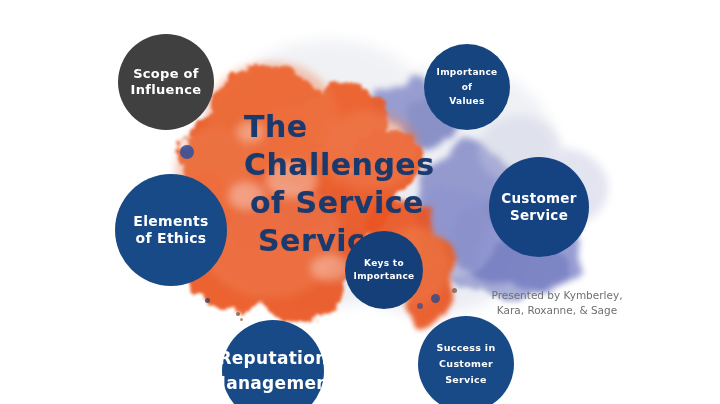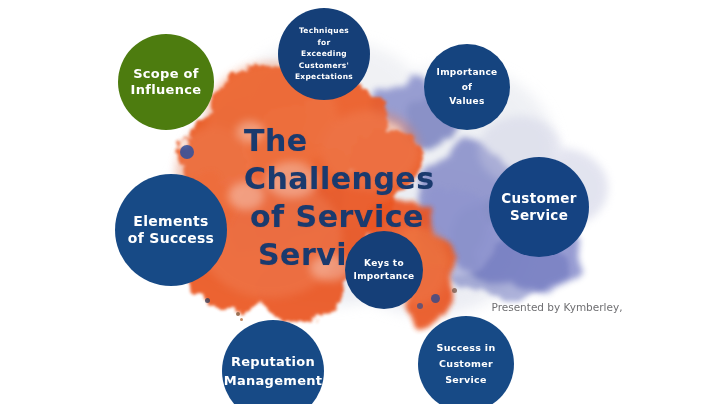--- a/index.html
+++ b/index.html
@@ -35,21 +35,21 @@
     color: #1a3a6e;
     font-family: "DejaVu Sans", sans-serif;
     font-weight: bold;
     font-size: 30px;
     line-height: 38px;
     letter-spacing: 0.5px;
     text-align: left;
     z-index: 5;
     text-shadow: 0 0 1px rgba(26,58,110,0.35);
   }
-  .title .ln1 { display:block; padding-left: 8px; margin-top: 14px; }
+  .title .ln1 { display:block; padding-left: 8px; }
   .title .ln2 { display:block; padding-left: 14px; }
   .title .ln3 { display:block; padding-left: 22px; }
 
   
   .bubble {
     position: absolute;
     border-radius: 50%;
     background: #154a86;
     color: #ffffff;
     display: flex;
@@ -63,49 +63,49 @@
     display: block;
     font-family: "DejaVu Sans", sans-serif;
     font-weight: bold;
     line-height: 1.25;
     letter-spacing: 0.3px;
     white-space: pre-line;
     padding: 0 6px;
   }
 
   
-  #b-scope      { left:118px; top:34px;  width:96px;  height:96px;  background:#4d7c0f; }
+  #b-scope      { left:118px; top:34px;  width:96px;  height:96px;  background:#404040; }
   #b-scope .lbl      { font-size: 13px; }
 
   #b-techniques { left:278px; top:8px;   width:92px;  height:92px;  background:#153f78; }
   #b-techniques .lbl { font-size: 7.5px; line-height: 1.55; }
 
   #b-values     { left:424px; top:44px;  width:86px;  height:86px;  background:#15447f; }
   #b-values .lbl     { font-size: 9px; line-height: 1.6; }
 
   #b-custserv   { left:489px; top:157px; width:100px; height:100px; background:#154382; }
   #b-custserv .lbl   { font-size: 13.5px; }
 
   #b-elements   { left:115px; top:174px; width:112px; height:112px; background:#174a86; }
   #b-elements .lbl   { font-size: 14px; }
 
   #b-keys       { left:345px; top:231px; width:78px;  height:78px;  background:#153f78; }
   #b-keys .lbl       { font-size: 9px; line-height: 1.5; }
 
   #b-reputation { left:222px; top:320px; width:102px; height:102px; background:#174a86; }
-  #b-reputation .lbl { font-size: 13px; line-height: 1.5; }
+  #b-reputation .lbl { font-size: 17px; line-height: 1.5; }
 
   #b-ethics     { left:418px; top:316px; width:96px;  height:96px;  background:#174a86; }
   #b-ethics .lbl     { font-size: 9.5px; line-height: 1.65; }
 
   
   .credits {
     position: absolute;
     left: 482px;
-    top: 300px;
+    top: 288px;
     width: 150px;
     color: #6f6f72;
     font-family: "DejaVu Sans", sans-serif;
     font-size: 10.5px;
     line-height: 15px;
     text-align: center;
     z-index: 6;
   }
   .credits .c2 { display: block; }
 
@@ -231,57 +231,51 @@
     <span class="ln1">The Challenges</span>
     <span class="ln2">of Service</span>
     <span class="ln3">Service</span>
   </div>
 
   <div class="bubble" id="b-scope">
     <span class="lbl">Scope of
 Influence</span>
   </div>
 
-  <div class="bubble" id="b-techniques">
-    <span class="lbl">Techniques
-for
-Exceeding
-Customers'
-Expectations</span>
-  </div>
 
   <div class="bubble" id="b-values">
     <span class="lbl">Importance
 of
 Values</span>
   </div>
 
   <div class="bubble" id="b-custserv">
     <span class="lbl">Customer
 Service</span>
   </div>
 
   <div class="bubble" id="b-elements">
     <span class="lbl">Elements
-of Success</span>
+of Ethics</span>
   </div>
 
   <div class="bubble" id="b-keys">
     <span class="lbl">Keys to
 Importance</span>
   </div>
 
   <div class="bubble" id="b-reputation">
     <span class="lbl">Reputation
 Management</span>
   </div>
 
   <div class="bubble" id="b-ethics">
     <span class="lbl">Success in
 Customer
 Service</span>
   </div>
 
   <div class="credits">
     <span class="c1">Presented by Kymberley,</span>
+    <span class="c2">Kara, Roxanne, &amp; Sage</span>
   </div>
 
 </div>
 
 </body></html>

